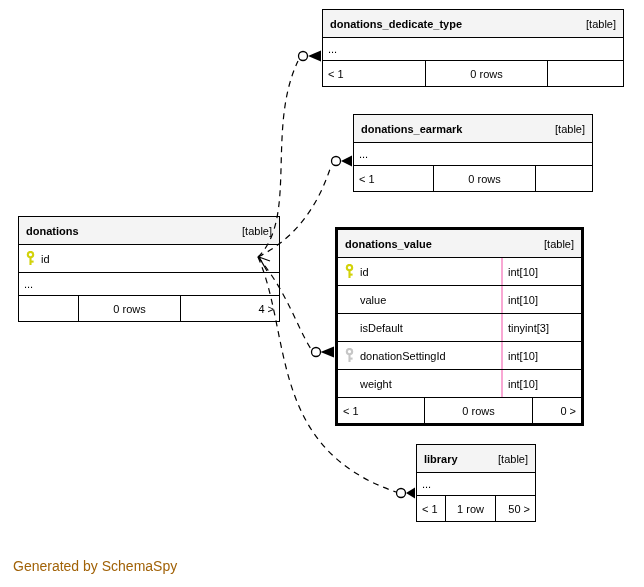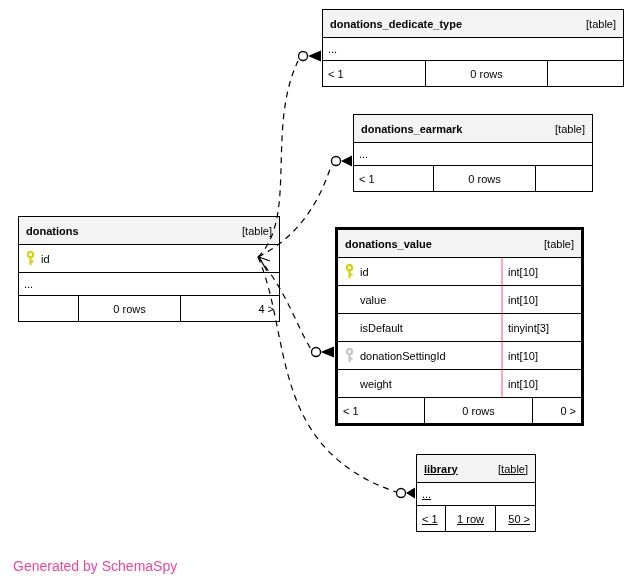--- a/index.html
+++ b/index.html
@@ -72,21 +72,21 @@
   .fcell:last-child{ border-right:none; }
   .fcell.c{ justify-content:center; }
   .fcell.r{ justify-content:flex-end; }
   .fcell.grow{ flex:1 1 auto; }
 
   
   #tbl-dedicate{ left:322px; top:9px;   width:302px; }
   #tbl-earmark { left:353px; top:114px; width:240px; }
   #tbl-donations{ left:18px; top:216px; width:262px; }
   #tbl-value   { left:335px; top:227px; width:249px; }
-  #tbl-library { left:416px; top:454px; width:120px;text-decoration:underline; }
+  #tbl-library { left:416px; top:444px; width:120px; }
 
   
   #tbl-dedicate .f1{ flex:0 0 103px; }
   #tbl-dedicate .f2{ flex:0 0 122px; }
   #tbl-earmark  .f1{ flex:0 0 80px; }
   #tbl-earmark  .f2{ flex:0 0 102px; }
   #tbl-donations .f1{ flex:0 0 60px; }
   #tbl-donations .f2{ flex:0 0 102px; }
   #tbl-value    .f1{ flex:0 0 87px; }
   #tbl-value    .f2{ flex:0 0 108px; }
@@ -97,21 +97,21 @@
   .fk-icon{ color:#c6c6c6; }
 
   #edges{
     position:absolute;left:0;top:0;z-index:2;
     pointer-events:none;
   }
   #caption{
     position:absolute;
     left:13px;top:558px;
     font-size:14px;
-    color:#ec4899;
+    color:#a16207;
   }
 </style>
 </head>
 <body>
 
 <div id="canvas">
 
   <div class="tbl" id="tbl-dedicate">
     <div class="hdr">
       <span class="tname">donations_dedicate_type</span>

